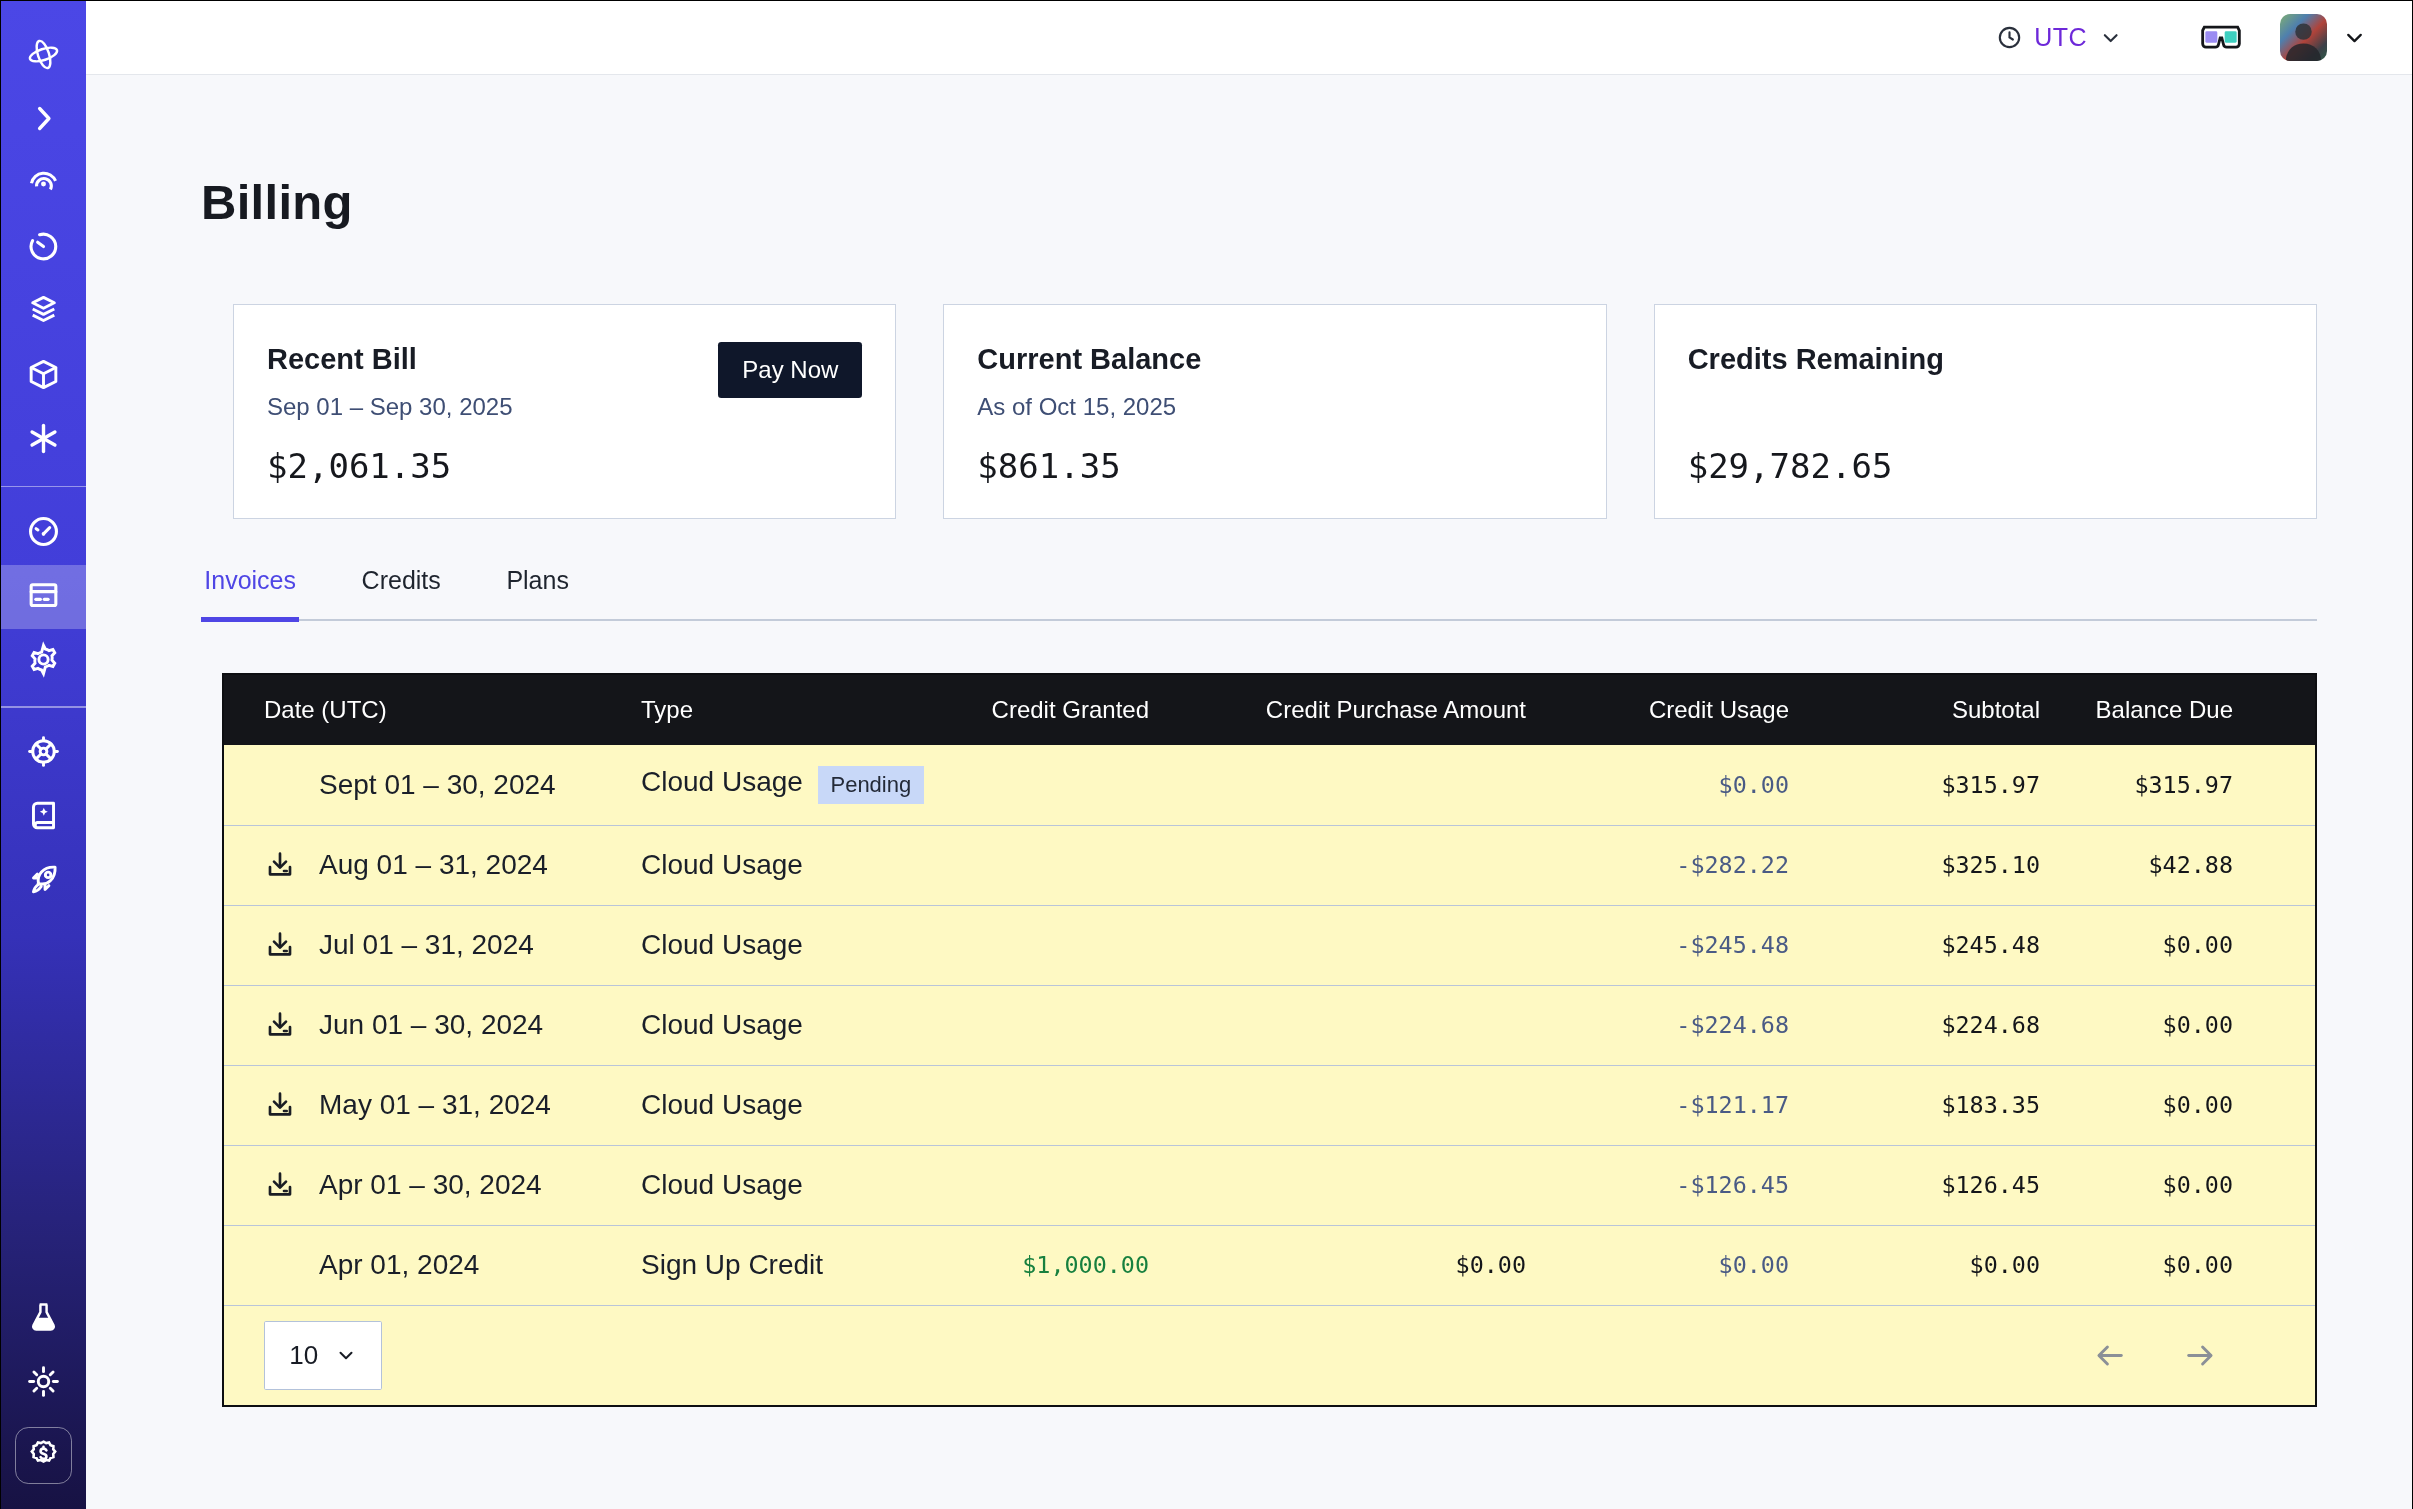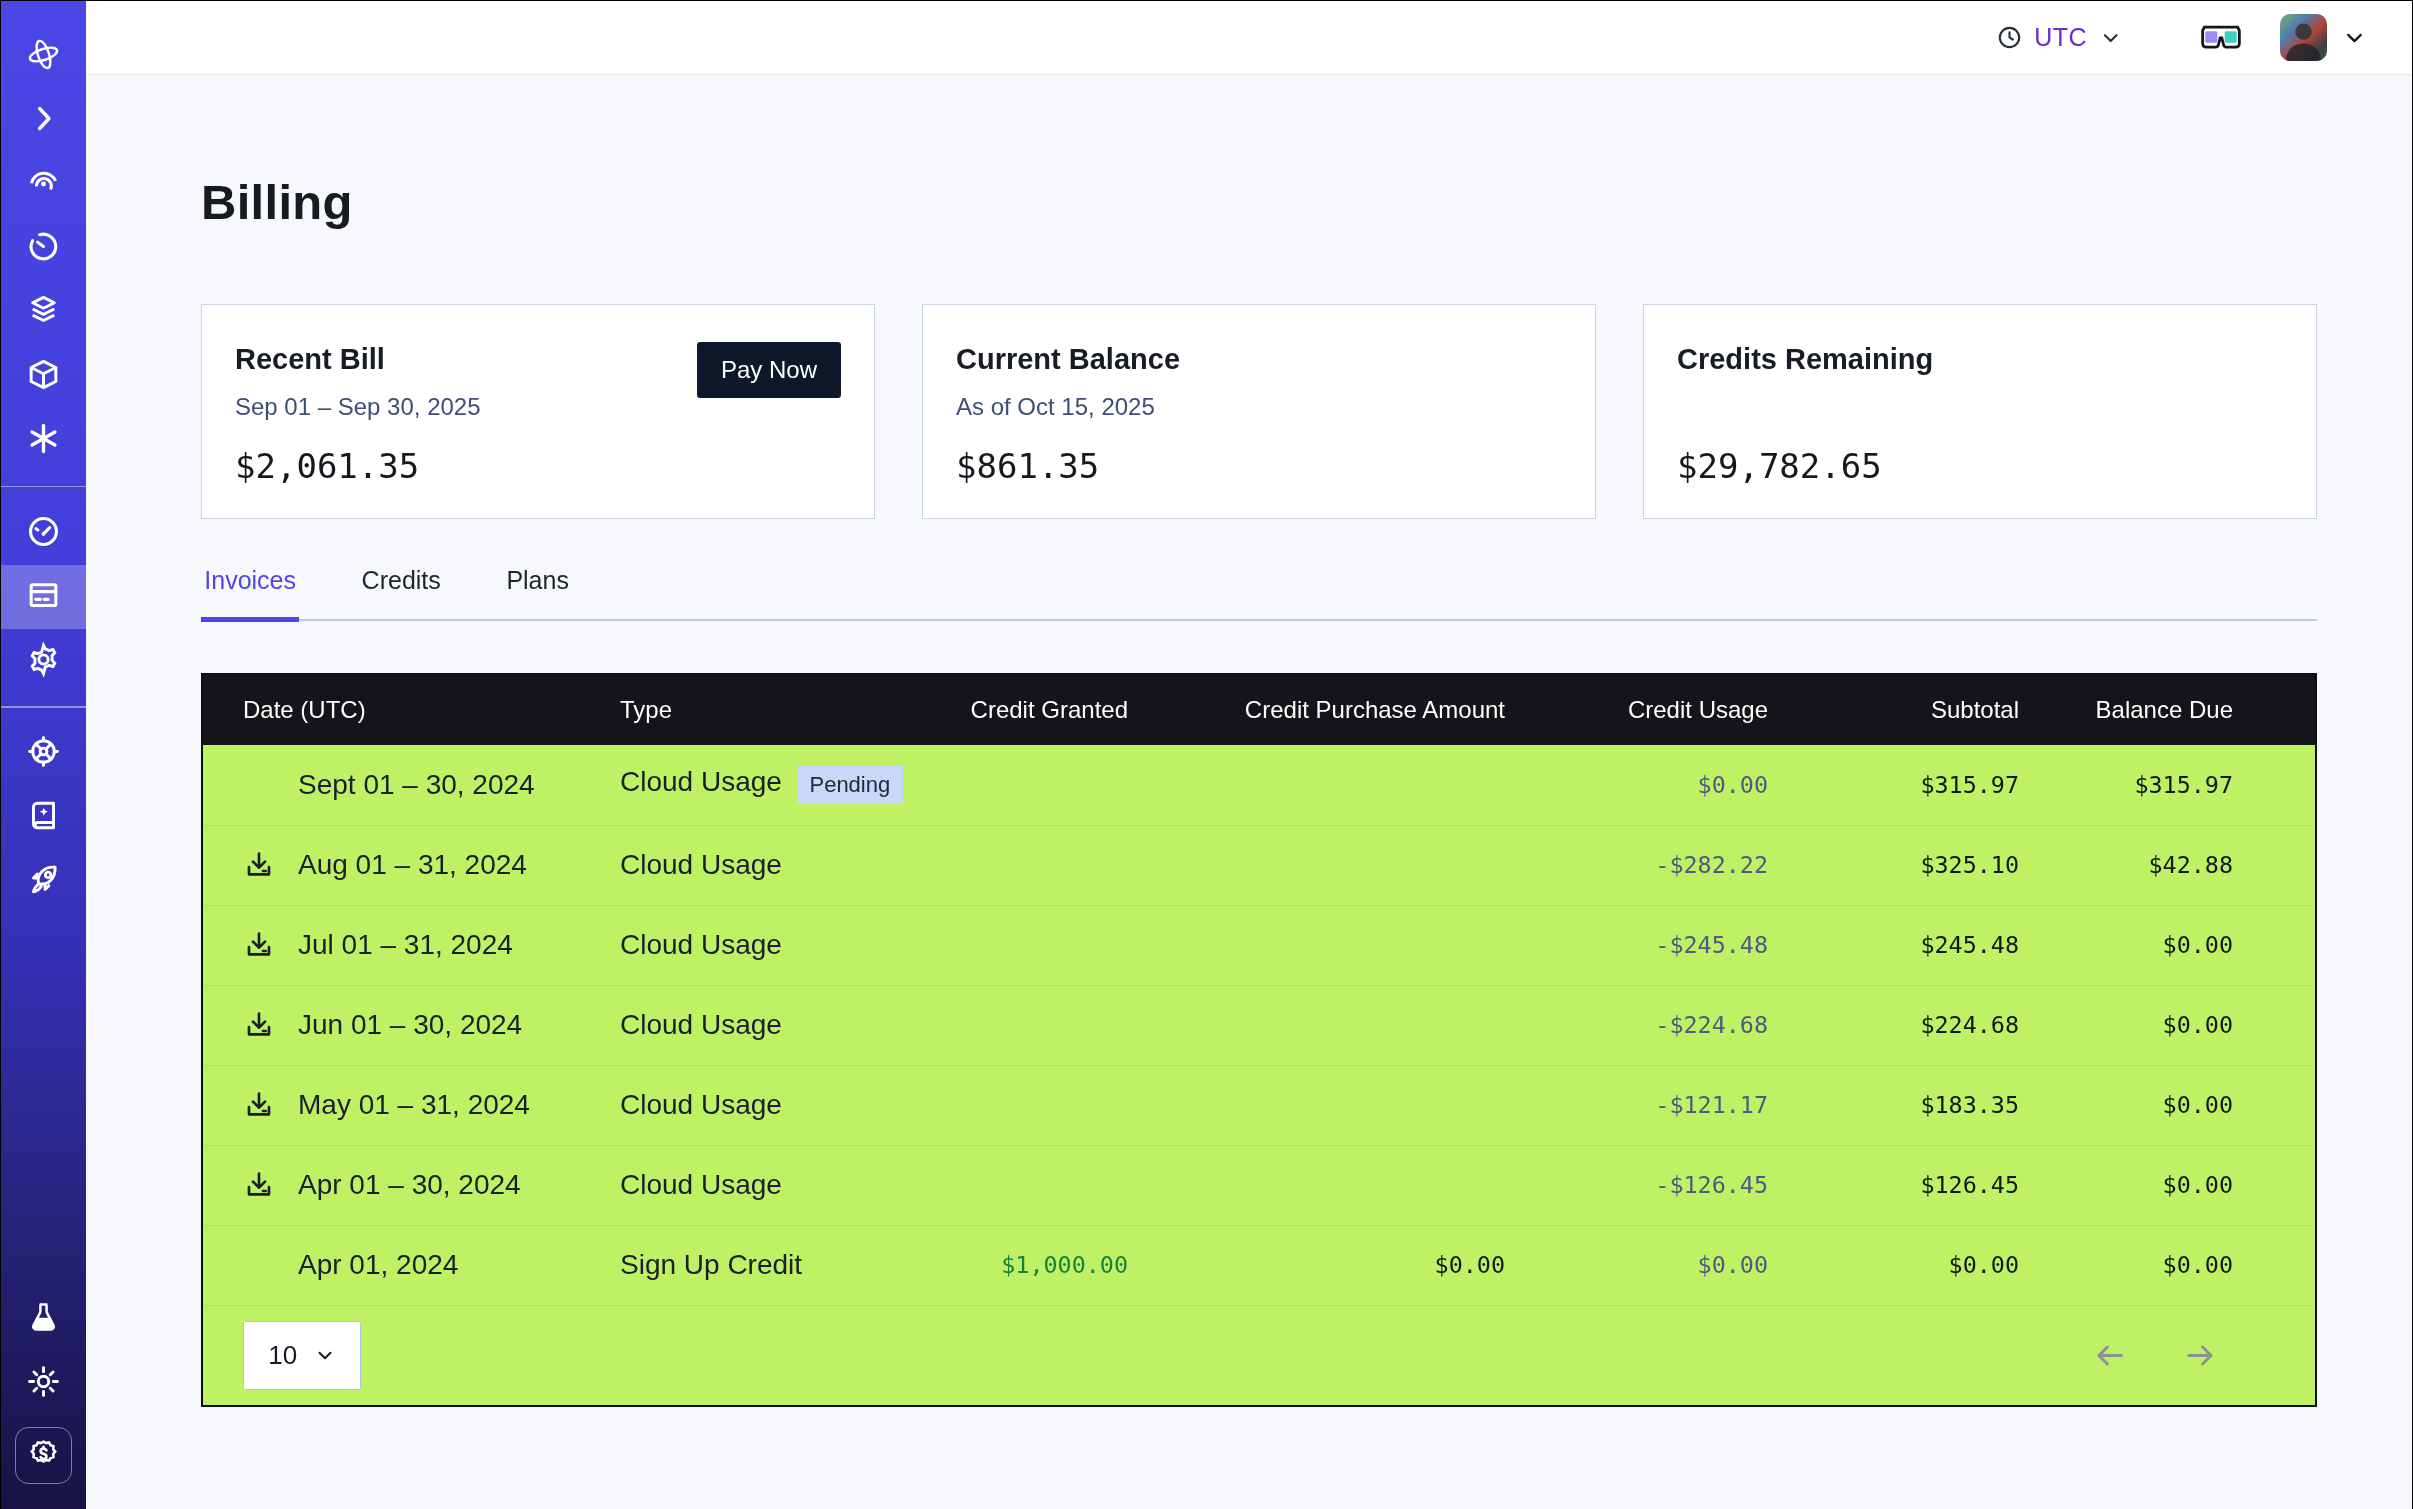--- a/index.html
+++ b/index.html
@@ -50,42 +50,42 @@
     width:47px; height:47px; border-radius:10px; overflow:hidden; position:relative; cursor:pointer;
     background:linear-gradient(135deg,#7fae74 0%,#4e7fae 30%,#b0433a 55%,#3c4048 80%,#2e5c49 100%);
   }
   .avatar svg { position:absolute; inset:0; }
   .user-chevron { margin-left:15px; display:flex; cursor:pointer; }
 
   .content { flex:1; padding:99px 95px 0 115px; }
   .page-title { font-size:49px; font-weight:600; color:#171a21; letter-spacing:0.3px; }
 
   
-  .cards { display:flex; gap:47px; margin-top:74px; }
+  .cards { display:flex; gap:47px; margin-top:74px;margin-left:32px; }
   .card {
     flex:1; height:215px; background:#fff; border:1.7px solid #ccd4e2;
     padding:38px 33px 0 33px; position:relative;
   }
   .card-title { font-size:29px; font-weight:600; color:#181c25; }
   .card-sub { font-size:24px; color:#3e4e74; margin-top:16.7px; height:30px; }
   .card-amount { font-family:"DejaVu Sans Mono", monospace; font-size:34px; color:#16181d; margin-top:23.4px; }
   .pay-btn {
     position:absolute; top:37px; right:33px;
     background:#0f172a; color:#fff; border:none; cursor:pointer;
     font-family:"Liberation Sans", sans-serif; font-size:24px;
     padding:14.2px 24px; border-radius:3.3px;
   }
 
   
   .tabs { display:flex; gap:59px; border-bottom:2.5px solid #c3cbd9; margin-top:47px; }
   .tab { font-size:25px; color:#1e242e; padding:0 3.3px 22px; cursor:pointer; }
   .tab.active { color:#4f46e5; border-bottom:5px solid #4f46e5; margin-bottom:-3.3px; }
 
   
-  .invoice-table { margin-top:52px; border:2.5px solid #0d0e11; background:#bef264; }
+  .invoice-table { margin-top:52px; border:2.5px solid #0d0e11; background:#fef9c3;margin-left:21px; }
   .t-row {
     display:grid;
     grid-template-columns:377px 341px 167px 377px 263px 251px 1fr;
     align-items:center;
     padding:0 82px 0 40px;
   }
   .t-head { background:#141519; color:#fff; height:70px; }
   .t-head .t-cell { font-size:24px; font-weight:500; }
   .t-body .t-row { height:80px; }
   .t-body .t-row + .t-row { border-top:1.7px solid #b9c5d9; }

